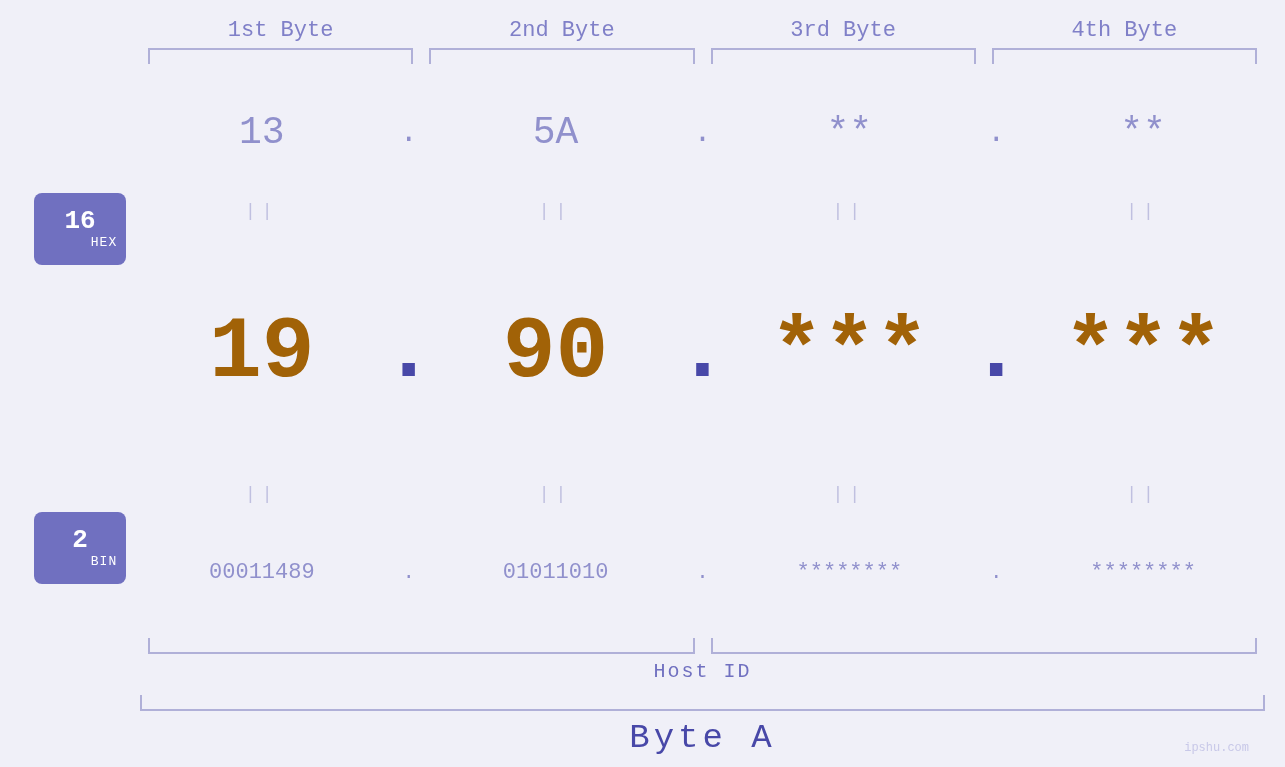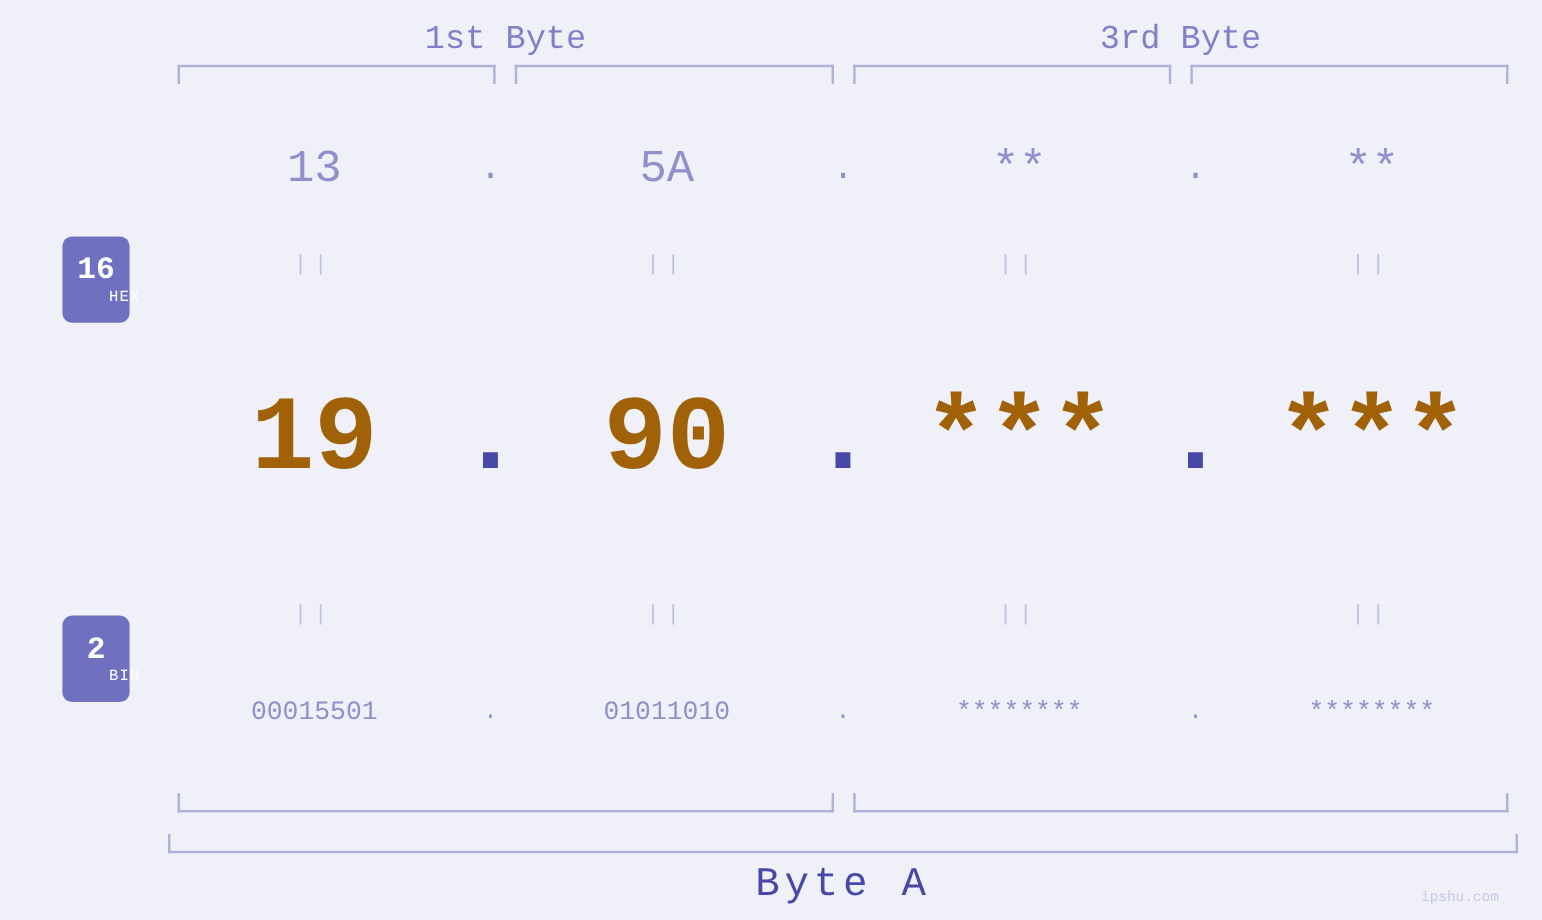--- a/index.html
+++ b/index.html
@@ -7,21 +7,21 @@
     body {
       width: 1285px;
       height: 767px;
       background: #f0f0fa;
       font-family: 'Courier New', Courier, monospace;
       overflow: hidden;
       position: relative;
     }
 
     .badge {
-      width: 56px;
+      width: 92px;
       height: 72px;
       background: #7070c0;
       border-radius: 8px;
       display: flex;
       flex-direction: column;
       align-items: center;
       justify-content: center;
       color: white;
     }
 
@@ -53,21 +53,21 @@
     .top-headers-row {
       display: flex;
       margin-left: 120px;
       margin-bottom: 5px;
     }
 
     .top-header-cell {
       flex: 1;
       text-align: center;
       color: #8080c8;
-      font-size: 28px;
+      font-size: 22px;
       font-family: 'Courier New', Courier, monospace;
     }
 
     .top-bracket-row {
       display: flex;
       margin-left: 120px;
       margin-bottom: 5px;
     }
 
     .top-bracket-cell {
@@ -264,21 +264,23 @@
       font-family: 'Courier New', Courier, monospace;
     }
   </style>
 </head>
 <body>
 
 <div class="page-wrapper">
 
   <div class="top-headers-row">
     <div class="top-header-cell">1st Byte</div>
+    <div class="top-header-cell">2nd Byte</div>
     <div class="top-header-cell">3rd Byte</div>
+    <div class="top-header-cell">4th Byte</div>
   </div>
 
   <div class="top-bracket-row">
     <div class="top-bracket-cell"></div>
     <div class="top-bracket-cell"></div>
     <div class="top-bracket-cell"></div>
     <div class="top-bracket-cell"></div>
   </div>
 
   <div class="rows-area">
@@ -375,21 +377,21 @@
           <span class="eq-txt">||</span>
         </div>
         <div class="sep"></div>
         <div class="cell">
           <span class="eq-txt">||</span>
         </div>
       </div>
 
       <div class="row-bin">
         <div class="cell">
-          <span class="bin-txt">00015501</span>
+          <span class="bin-txt">00011489</span>
         </div>
         <div class="sep">
           <span class="bin-sep">.</span>
         </div>
         <div class="cell">
           <span class="bin-txt">01011010</span>
         </div>
         <div class="sep">
           <span class="bin-sep">.</span>
         </div>
@@ -405,20 +407,21 @@
       </div>
 
       <div class="bottom-area" style="margin-left:0;">
 
         <div class="bot-bracket-row">
           <div class="bot-bracket-network"></div>
           <div class="bot-bracket-host" style="flex:2;margin:0 8px;height:16px;border-bottom:2px solid #b0b0d8;border-left:2px solid #b0b0d8;border-right:2px solid #b0b0d8;"></div>
         </div>
 
         <div class="bot-labels">
+          <div class="bot-label-host">Host ID</div>
         </div>
 
         <div class="large-bot-bracket"></div>
 
         <div class="class-row">
           <span class="class-txt">Byte A</span>
         </div>
 
       </div>
 

